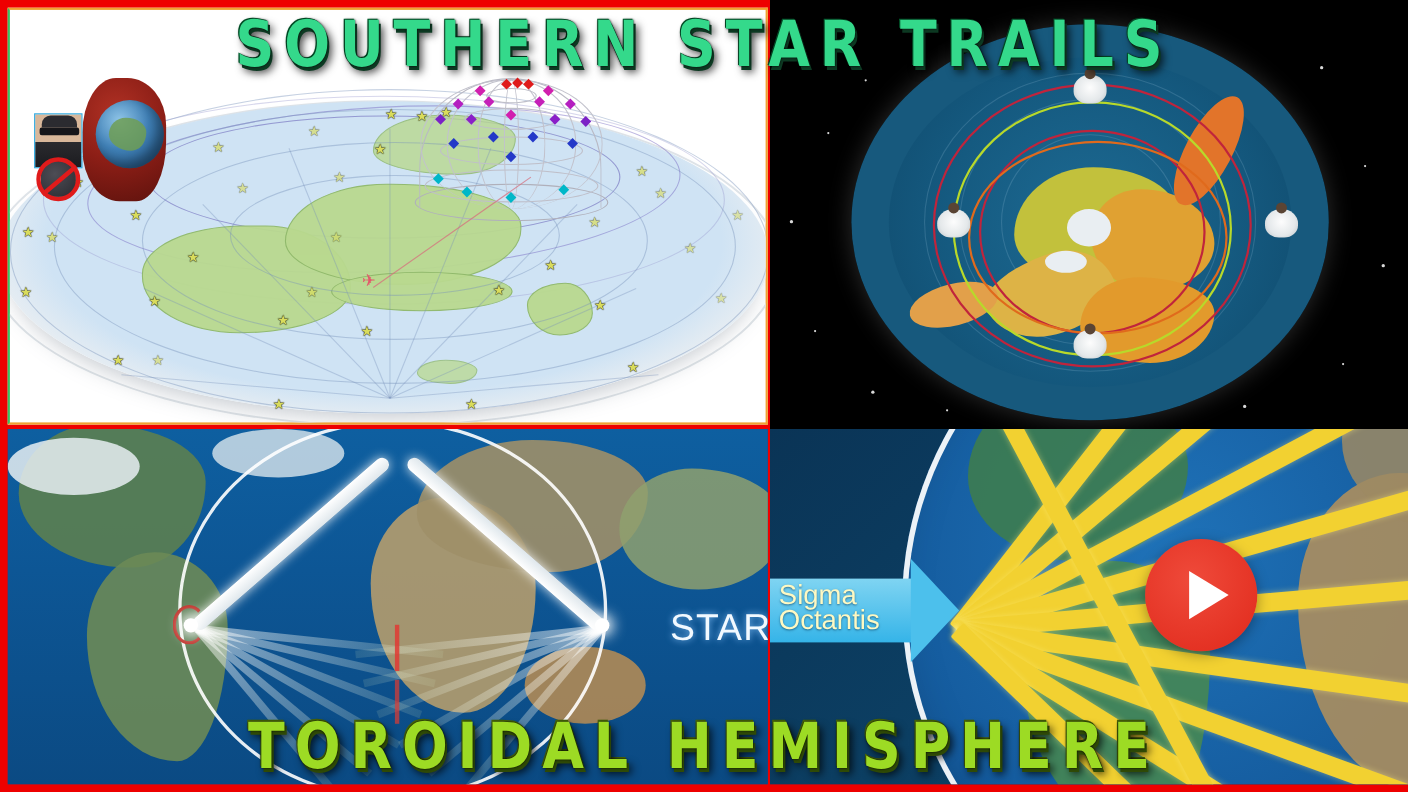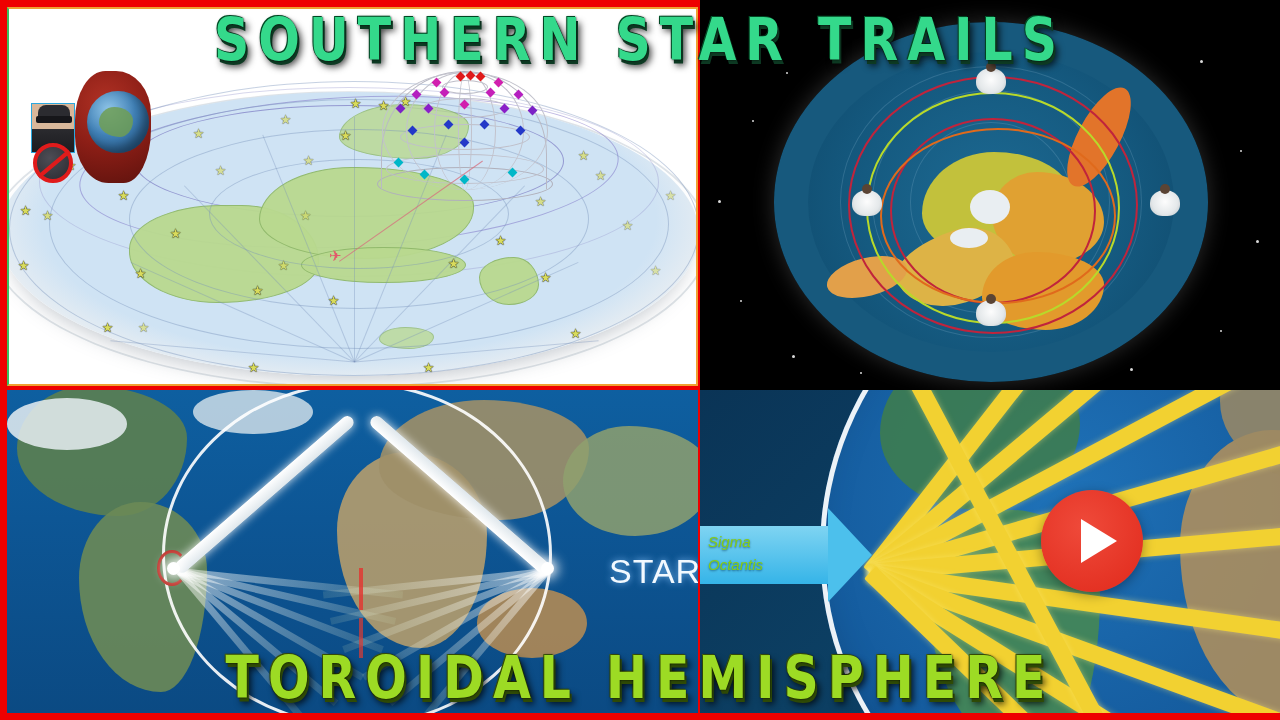--- a/index.html
+++ b/index.html
@@ -125,22 +125,22 @@
   .br-arc{ position:absolute; left:120px; top:-160px; width:640px; height:640px;
      border-radius:50%; border:5px solid rgba(255,255,255,.92);
      border-right-color:transparent; border-top-color:transparent; }
   .ray{ position:absolute; height:17px; background:#f2d131; transform-origin:0 50%;
      border-radius:2px; box-shadow:0 0 6px rgba(255,240,130,.45); }
   .sig-arrow{ position:absolute; left:-10px; top:136px; width:140px; height:58px;
      background:linear-gradient(#7fd4f2,#35b4e8); }
   .sig-head{ position:absolute; left:128px; top:118px; width:0; height:0;
      border-top:47px solid transparent; border-bottom:47px solid transparent;
      border-left:44px solid #4cc0ec; }
-  .sig-text{ position:absolute; left:8px; top:140px; width:130px; color:#84cc16;
-     font-size:15px; line-height:23px; text-shadow:0 1px 2px rgba(0,40,70,.6);font-style:italic; }
+  .sig-text{ position:absolute; left:8px; top:140px; width:130px; color:#fef9c3;
+     font-size:25px; line-height:23px; text-shadow:0 1px 2px rgba(0,40,70,.6); }
   .play{ position:absolute; left:341px; top:100px; width:102px; height:102px;
      border-radius:50%; background:radial-gradient(circle at 42% 36%,#ef4a3a,#e0291b);
      box-shadow:0 3px 12px rgba(0,0,0,.35); }
   .play::after{ content:""; position:absolute; left:40px; top:29px; width:0; height:0;
      border-top:22px solid transparent; border-bottom:22px solid transparent;
      border-left:36px solid #ffffff; }
 
   
   .bigtitle{ position:absolute; width:1280px; text-align:center;
      font-family:"DejaVu Sans", sans-serif; font-weight:700;

